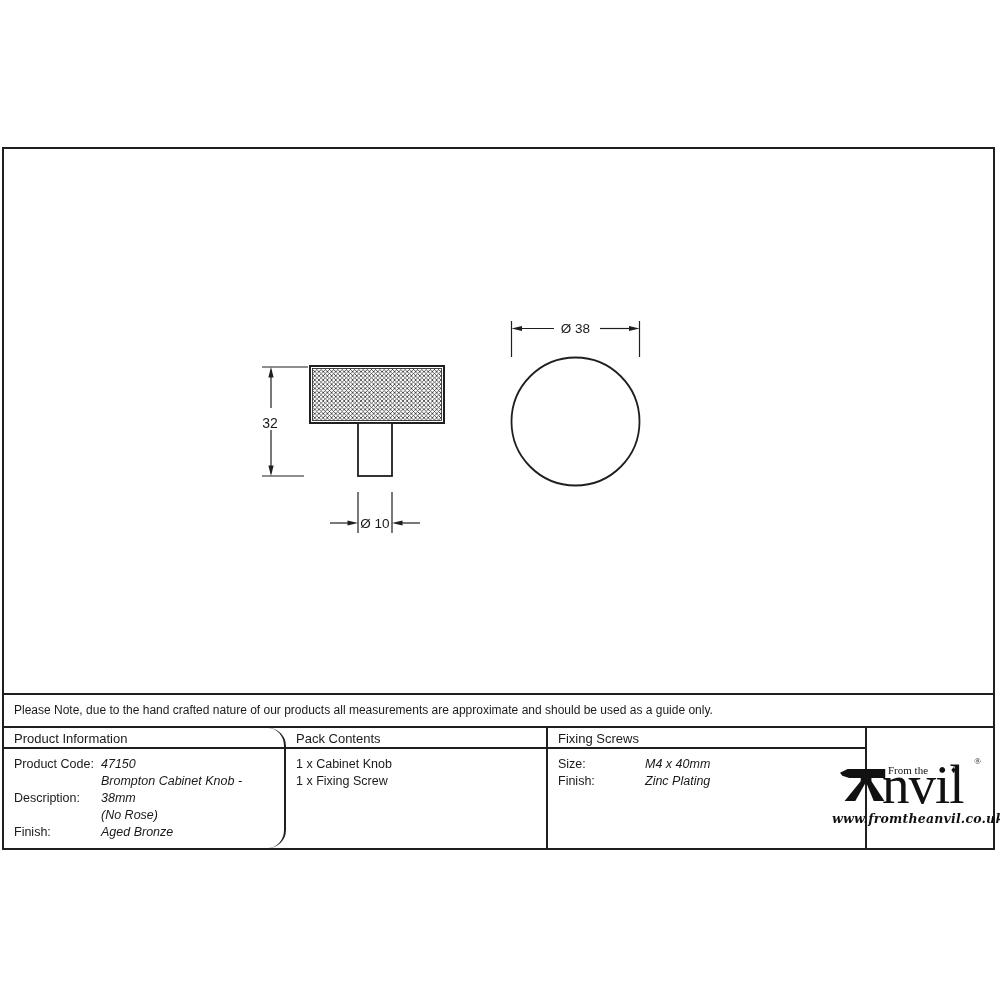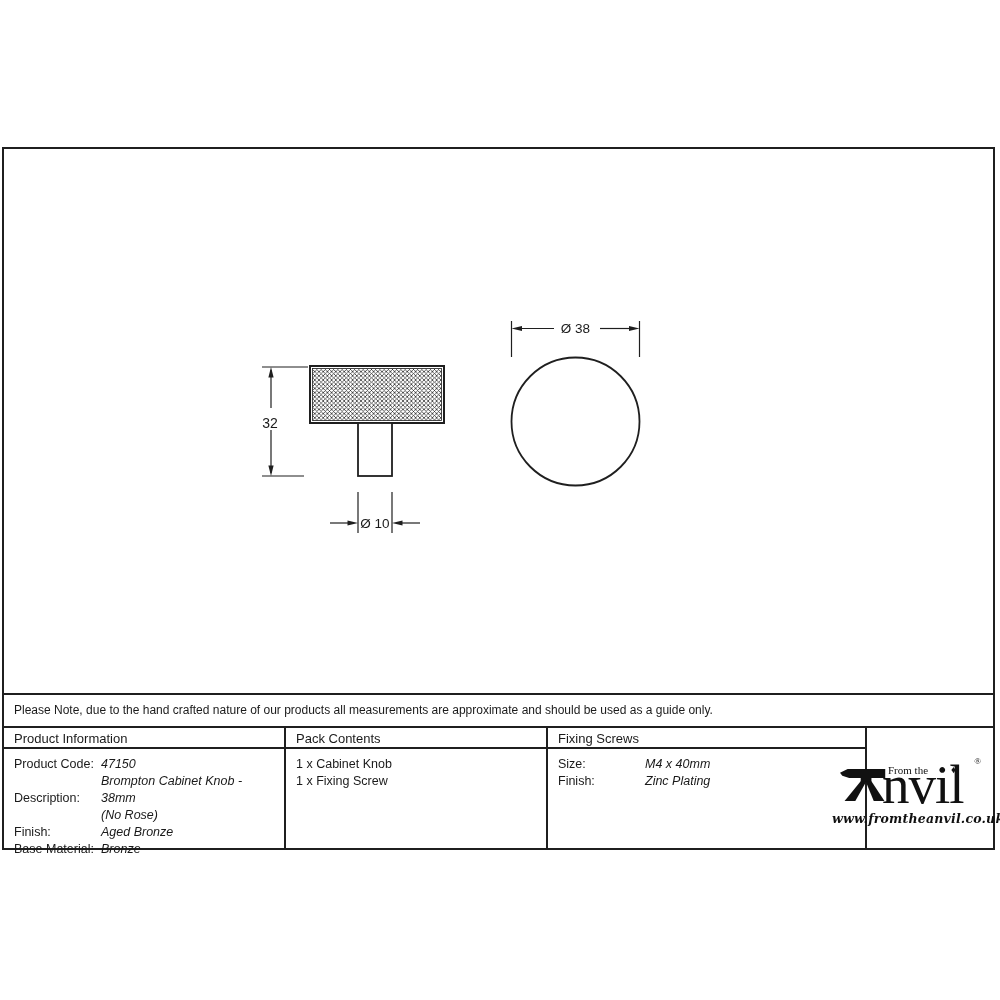--- a/index.html
+++ b/index.html
@@ -11,21 +11,21 @@
   }
   .box { position:absolute; left:2px; width:993px; border:2px solid #1f1f1f; background:#fff; }
   .drawing-area { top:147px; height:548px; }
   .note-bar { top:693px; height:39px; font-size:12px; line-height:31px; padding-left:10px; }
   .spec-table { top:726px; height:124px; }
 
   .dim-text { font-family:"Liberation Sans","DejaVu Sans",sans-serif; font-size:13.5px; fill:#1a1a1a; }
   .dim-text-lg { font-size:14px; }
 
   .col { position:absolute; top:0; bottom:0; border-right:2px solid #1f1f1f; }
-  .col1 { left:0; width:282px; }
+  .col1 { left:0; width:282px;border-radius:18px; }
   .col2 { left:282px; width:262px; }
   .col3 { left:544px; width:319px; }
   .col4 { left:819px; right:0; border-right:none; }
   .th { height:21px; border-bottom:2px solid #1f1f1f; font-size:13px; padding:3px 0 0 10px; }
   .cell { padding:7px 0 0 10px; font-size:12.5px; line-height:17px; }
   .row { display:flex;align-items:center; }
   .lbl { flex:0 0 87px; }
   .val { flex:1 1 auto; padding-right:12px;font-style:italic; }
 
   .logo { position:absolute; left:50%; top:28px; transform:translateX(-50%); width:140px; height:92px; }
@@ -110,24 +110,20 @@
           <span class="lbl">Description:</span>
           <span class="val">
             <div>Brompton Cabinet Knob - 38mm</div>
             <div>(No Rose)</div>
           </span>
         </div>
         <div class="row">
           <span class="lbl">Finish:</span>
           <span class="val">Aged Bronze</span>
         </div>
-        <div class="row">
-          <span class="lbl">Base Material:</span>
-          <span class="val">Bronze</span>
-        </div>
       </div>
     </div>
 
     <div class="col col2">
       <div class="th">Pack Contents</div>
       <div class="cell">
         <div>1 x Cabinet Knob</div>
         <div>1 x Fixing Screw</div>
       </div>
     </div>

